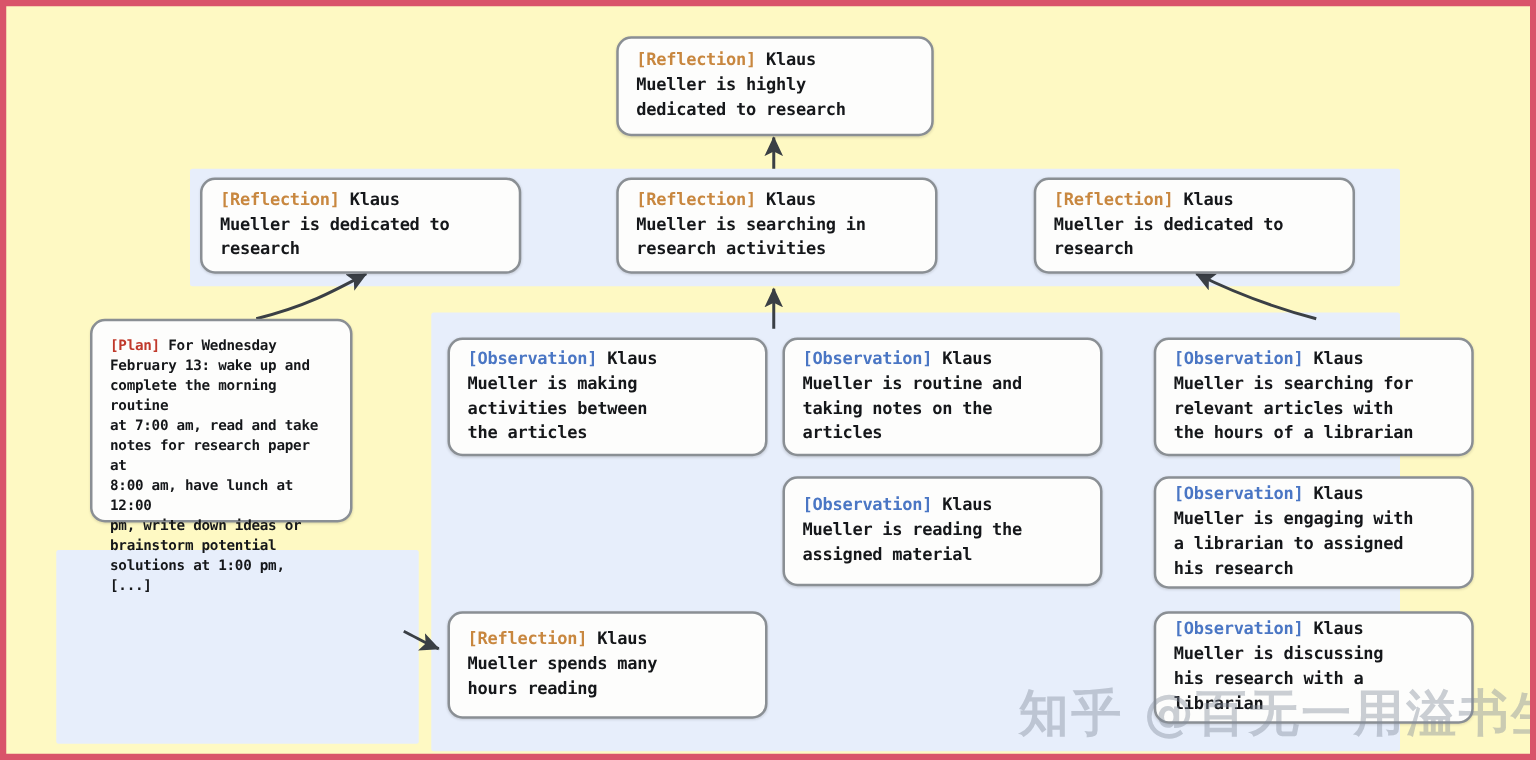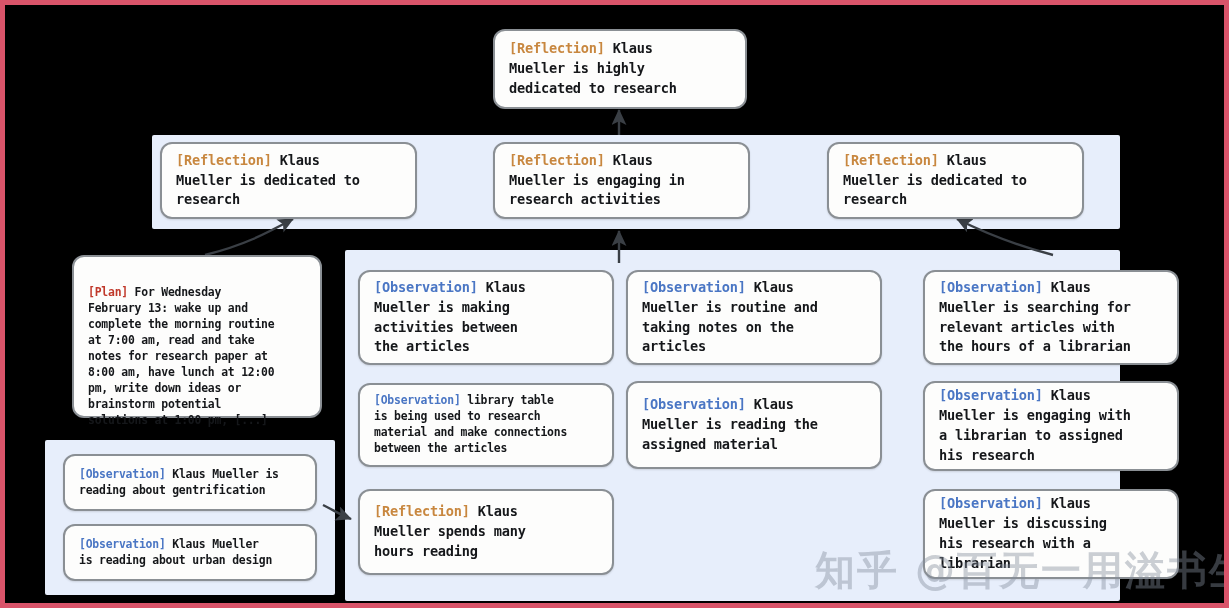--- a/index.html
+++ b/index.html
@@ -7,21 +7,21 @@
     padding: 0;
     background: #ffffff;
   }
   body {
     font-family: "DejaVu Sans Mono", "Liberation Mono", monospace;
   }
   #canvas {
     position: relative;
     width: 1229px;
     height: 608px;
-    background: #000000;
+    background: #fef9c3;
     box-sizing: border-box;
     border: 5px solid #d9546a;
     overflow: hidden;
   }
   
   .panel {
     position: absolute;
     background: #e7eefb;
     border-radius: 2px;
   }
@@ -109,65 +109,51 @@
   </div>
 
   <div class="node" style="left:155px; top:137px; width:257px; height:77px;">
     <div class="txt"><span class="tag tag-reflection">[Reflection]</span><span> Klaus
 Mueller is dedicated to
 research</span></div>
   </div>
 
   <div class="node" style="left:488px; top:137px; width:257px; height:77px;">
     <div class="txt"><span class="tag tag-reflection">[Reflection]</span><span> Klaus
-Mueller is engaging in
+Mueller is searching in
 research activities</span></div>
   </div>
 
   <div class="node" style="left:822px; top:137px; width:257px; height:77px;">
     <div class="txt"><span class="tag tag-reflection">[Reflection]</span><span> Klaus
 Mueller is dedicated to
 research</span></div>
   </div>
 
-  <div class="node small" style="left:67px; top:250px; width:250px; height:163px; align-items:flex-start; padding-top:28px;">
+  <div class="node small" style="left:67px; top:250px; width:210px; height:163px; align-items:flex-start; padding-top:12px;">
     <div class="txt"><span class="tag tag-plan">[Plan]</span><span> For Wednesday
 February 13: wake up and
 complete the morning routine
 at 7:00 am, read and take
 notes for research paper at
 8:00 am, have lunch at 12:00
 pm, write down ideas or
 brainstorm potential
 solutions at 1:00 pm, [...]</span></div>
   </div>
 
-  <div class="node small" style="left:58px; top:449px; width:254px; height:57px;">
-    <div class="txt"><span class="tag tag-observation">[Observation]</span><span> Klaus Mueller is
-reading about gentrification</span></div>
-  </div>
 
-  <div class="node small" style="left:58px; top:519px; width:254px; height:57px;">
-    <div class="txt"><span class="tag tag-observation">[Observation]</span><span> Klaus Mueller
-is reading about urban design</span></div>
-  </div>
 
   <div class="node" style="left:353px; top:265px; width:256px; height:95px;">
     <div class="txt"><span class="tag tag-observation">[Observation]</span><span> Klaus
 Mueller is making
 activities between
 the articles</span></div>
   </div>
 
-  <div class="node small" style="left:353px; top:378px; width:256px; height:84px;">
-    <div class="txt"><span class="tag tag-observation">[Observation]</span><span> library table
-is being used to research
-material and make connections
-between the articles</span></div>
-  </div>
 
   <div class="node" style="left:353px; top:484px; width:256px; height:86px;">
     <div class="txt"><span class="tag tag-reflection">[Reflection]</span><span> Klaus
 Mueller spends many
 hours reading</span></div>
   </div>
 
   <div class="node" style="left:621px; top:265px; width:256px; height:95px;">
     <div class="txt"><span class="tag tag-observation">[Observation]</span><span> Klaus
 Mueller is routine and

